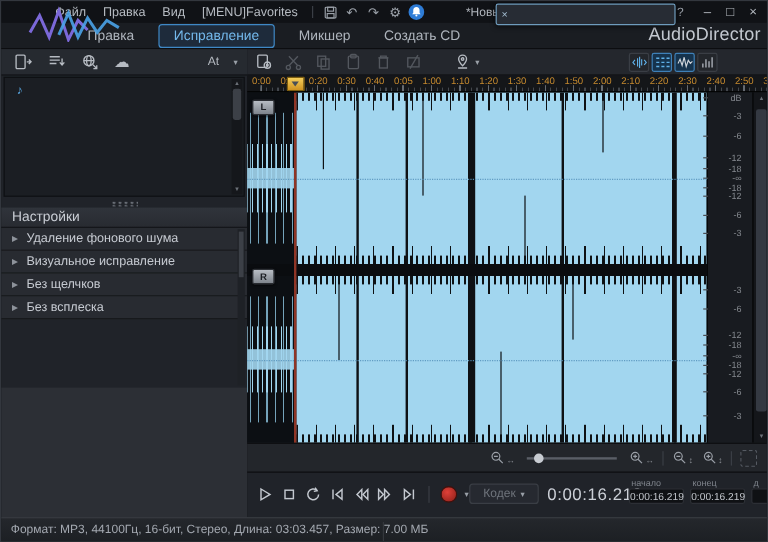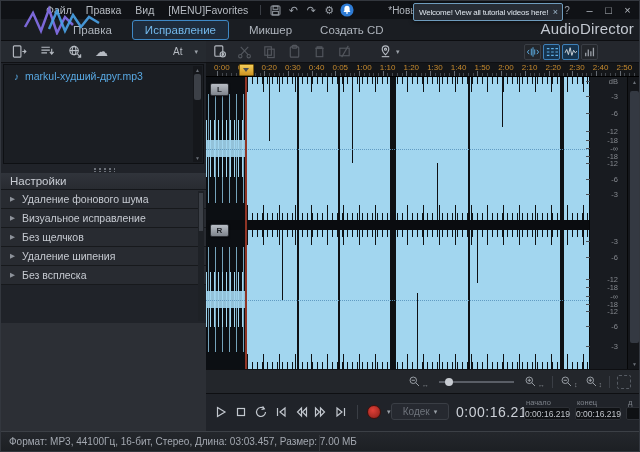--- a/index.html
+++ b/index.html
@@ -73,21 +73,21 @@
          border-radius:2px;text-align:center;line-height:15px;box-sizing:border-box;}
   .vtbtn.active{background:linear-gradient(#2a537c,#1c3c5e);border-color:#4b8fc9;color:#d5e7f7;}
   .viewicons{position:absolute;left:318px;top:3px;display:flex;gap:2px;}
   .vic{width:17px;height:16px;border:1px solid #3a3e45;border-radius:2px;background:#23262b;
        display:flex;align-items:center;justify-content:center;box-sizing:border-box;}
   .vic.bluebox{border-color:#3e80b8;background:#16334d;}
 
   .ruler{position:absolute;left:0;top:22px;width:435px;height:14px;background:#141619;border-bottom:1px solid #000;
          box-sizing:border-box;overflow:hidden;}
   .rlabels{display:flex;}
-  .rlabel{width:23.68px;flex:0 0 auto;text-align:right;font-size:8px;color:#c68a2e;line-height:9px;}
+  .rlabel{width:23.68px;flex:0 0 auto;text-align:center;font-size:8px;color:#c68a2e;line-height:9px;}
   .tick-major{position:absolute;bottom:0;left:11px;right:-40px;height:5px;
       background:repeating-linear-gradient(90deg,#666b72 0 1px,transparent 1px 23.68px);}
   .tick-minor{position:absolute;bottom:0;left:11px;right:-40px;height:3px;
       background:repeating-linear-gradient(90deg,#43474d 0 1px,transparent 1px 4.736px);}
   .flag{position:absolute;left:33px;top:1px;width:13px;height:10px;background:linear-gradient(#f5ce5a,#cf9322);
         border:1px solid #7e5e10;border-radius:1px;z-index:9;}
   .flag:after{content:"";position:absolute;left:3px;top:3px;border-left:3px solid transparent;
         border-right:3px solid transparent;border-top:4px solid #4a4f56;}
 
   .wave{position:absolute;left:0;top:36px;width:435px;height:292px;background:#0c0f13;}
@@ -192,21 +192,20 @@
     <div class="proj-title">*Новый проект 6</div>
     <div class="winbtns">
       <div class="helpbtn">?</div>
       <div class="winbtn">–</div>
       <div class="winbtn">□</div>
       <div class="winbtn">×</div>
     </div>
   </div>
 
   <div class="abs tooltip">
-    <div class="tooltip-text">Welcome! View all tutorial videos here!</div>
     <div class="tooltip-x">×</div>
   </div>
 
   <div class="abs tabbar">
     <div class="tabs">
 
     <div class="tab">Правка</div>
         <div class="tab active">Исправление</div>
         <div class="tab">Микшер</div>
         <div class="tab">Создать CD</div>
@@ -247,21 +246,20 @@
       <div class="atctl">
         <span>At</span>
         <span class="caret">▾</span>
       </div>
     </div>
     <div class="filelist">
       <div>
 
           <div class="fileitem">
             <span class="note">♪</span>
-            <span>markul-худший-друг.mp3</span>
           </div>
         </div>
       <div class="fscroll">
         <div class="sarrow" style="top:1px;">▲</div>
         <div class="thumb"></div>
         <div class="sarrow" style="bottom:1px;">▼</div>
       </div>
     </div>
     <div class="pdivider">
         <div class="griphandle"></div>
@@ -279,24 +277,20 @@
           <span class="slabel">Визуальное исправление</span>
         </div>
 
 
         <div class="srow">
           <span class="scaret">▶</span>
           <span class="slabel">Без щелчков</span>
         </div>
 
 
-        <div class="srow">
-          <span class="scaret">▶</span>
-          <span class="slabel">Удаление шипения</span>
-        </div>
 
         <div class="srow">
           <span class="scaret">▶</span>
           <span class="slabel">Без всплеска</span>
         </div>
       </div>
     <div class="sscroll">
         <div class="thumb"></div>
       </div>
     <div class="sempty"></div>

